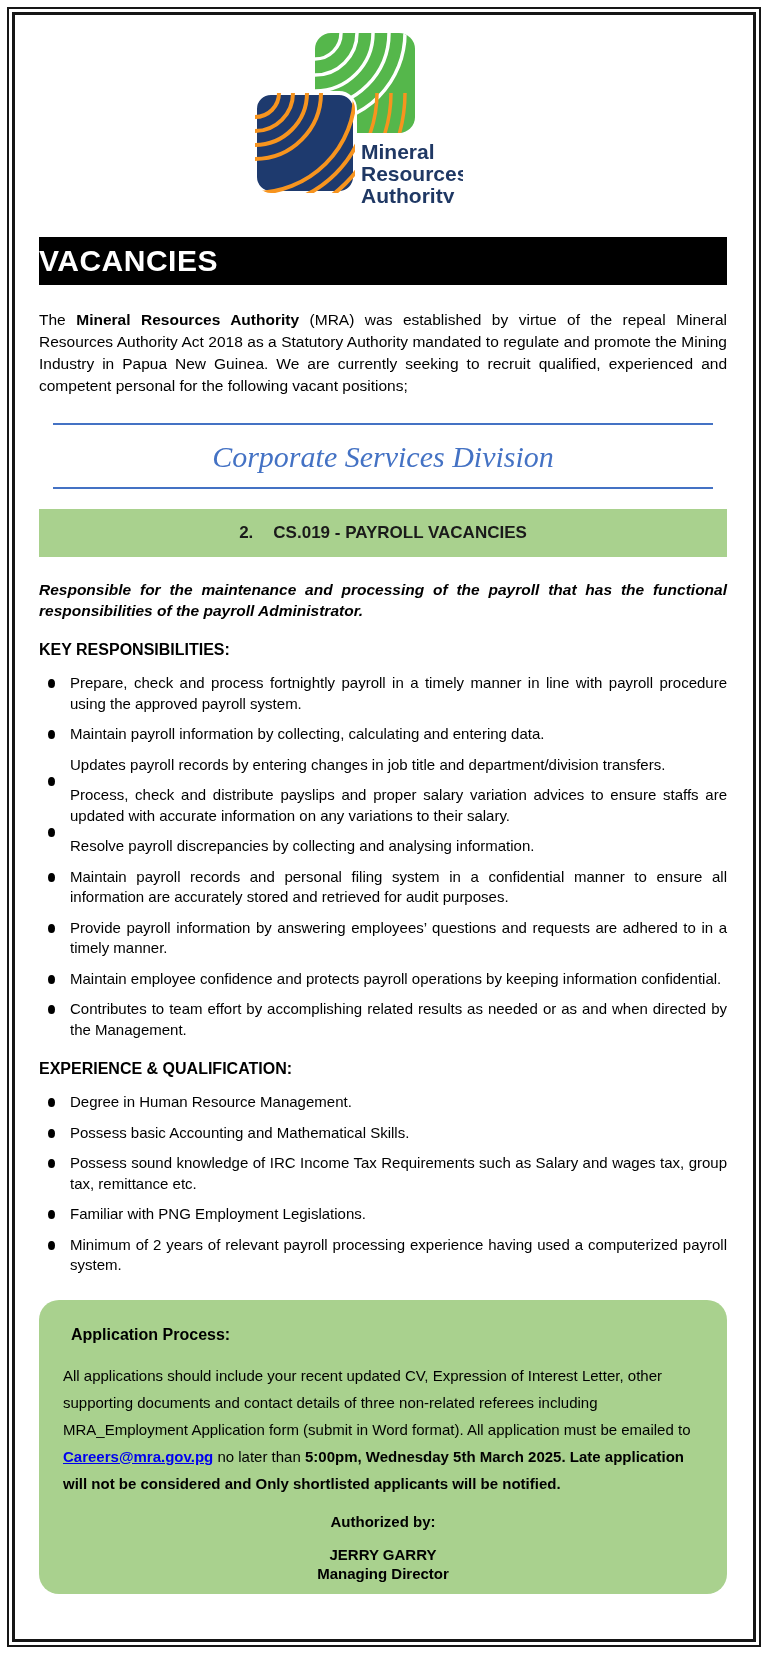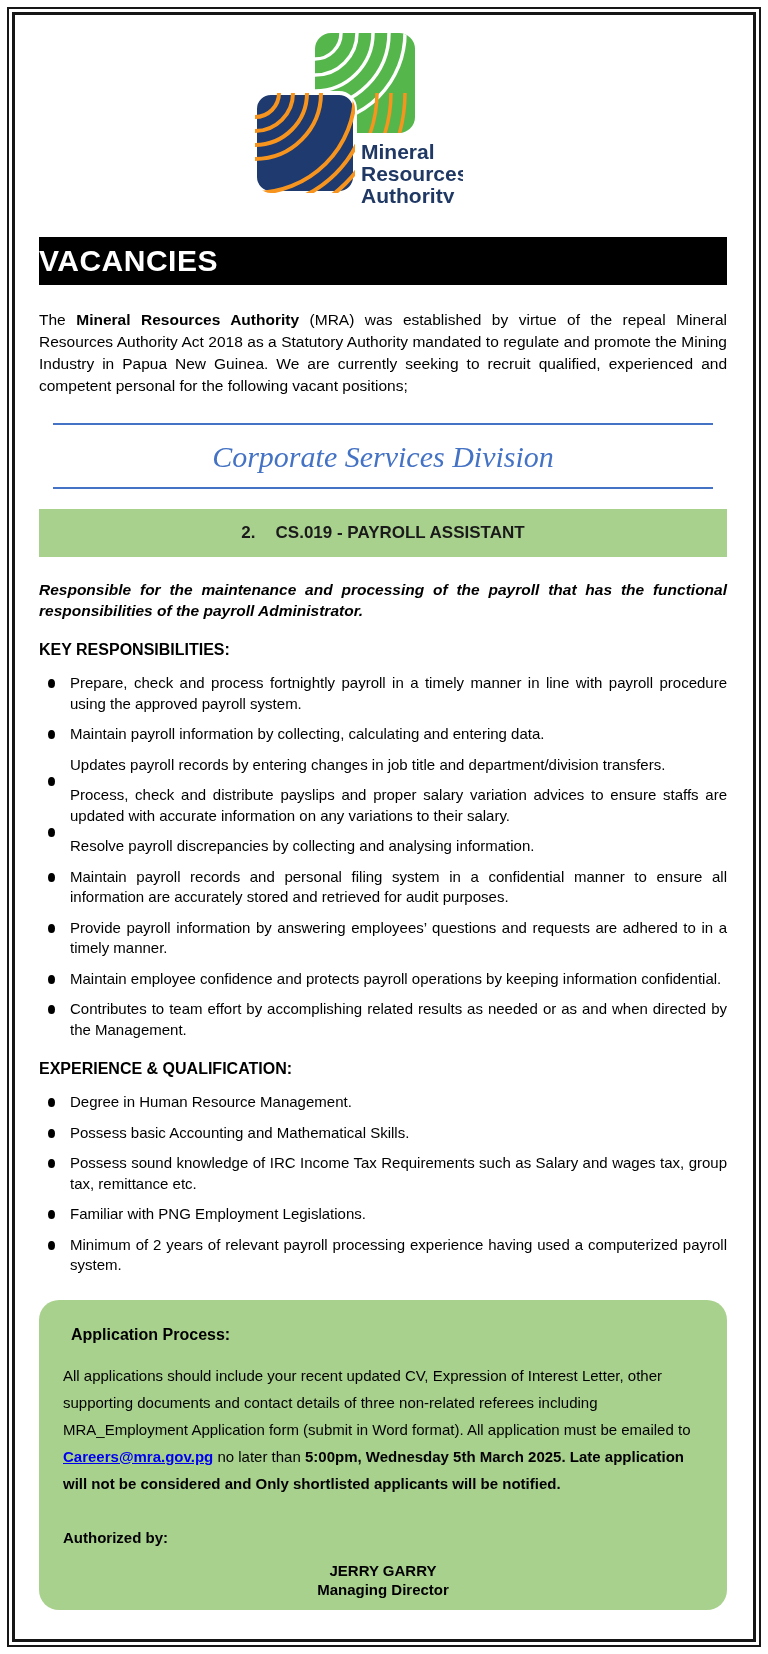--- a/index.html
+++ b/index.html
@@ -44,21 +44,21 @@
   .bullet{flex:0 0 auto;width:7px;height:9px;border-radius:50%;background:#000;margin:6px 15px 0 9px;}
   .bullet.below{align-self:flex-end;margin:0 15px 0 9px;transform:translateY(11px);}
   .bullet.none{visibility:hidden;}
 
   
   .app-box{margin-top:24px;background:#A9D18E;border-radius:20px;padding:26px 24px 12px 24px;box-sizing:border-box;}
   .app-heading{font-size:16px;font-weight:bold;margin:0 0 18px 8px;}
   .app-body{font-size:15px;line-height:27px;}
   .email-link{color:#0000EE;font-weight:bold;text-decoration:underline;cursor:pointer;}
   .app-bold{font-weight:bold;}
-  .auth-label{font-weight:bold;font-size:15px;margin-top:32px;}
+  .auth-label{text-align:center;font-weight:bold;font-size:15px;margin-top:16px;}
   .auth-name{text-align:center;font-weight:bold;font-size:15px;margin-top:16px;}
   .auth-role{text-align:center;font-weight:bold;font-size:15px;margin-top:2px;}
 </style>
 </head>
 <body>
 
 <div class="frame-outer"></div>
 <div class="frame-inner"></div>
 
 <div class="content">
@@ -118,21 +118,21 @@
   <p class="intro"><span>The </span><b>Mineral Resources Authority</b><span> (MRA) was established by virtue of the repeal Mineral Resources Authority Act 2018 as a Statutory Authority mandated to regulate and promote the Mining Industry in Papua New Guinea. We are currently seeking to recruit qualified, experienced and competent personal for the following vacant positions;</span></p>
 
   <div class="division">
     <hr class="rule">
     <div class="division-title">Corporate Services Division</div>
     <hr class="rule">
   </div>
 
   <div class="pos-banner">
     <span class="num">2.</span>
-    <span>CS.019 - PAYROLL ASSISTANT</span>
+    <span>CS.019 - PAYROLL VACANCIES</span>
   </div>
 
   <p class="pos-desc">Responsible for the maintenance and processing of the payroll that has the functional responsibilities of the payroll Administrator.</p>
 
   <div class="section-heading">KEY RESPONSIBILITIES:</div>
   <div class="bullet-list" id="kr-list">
       <div class="li">
         <span class="bullet normal"></span>
         <span class="li-text">Prepare, check and process fortnightly payroll in a timely manner in line with payroll procedure using the approved payroll system.</span>
       </div>

